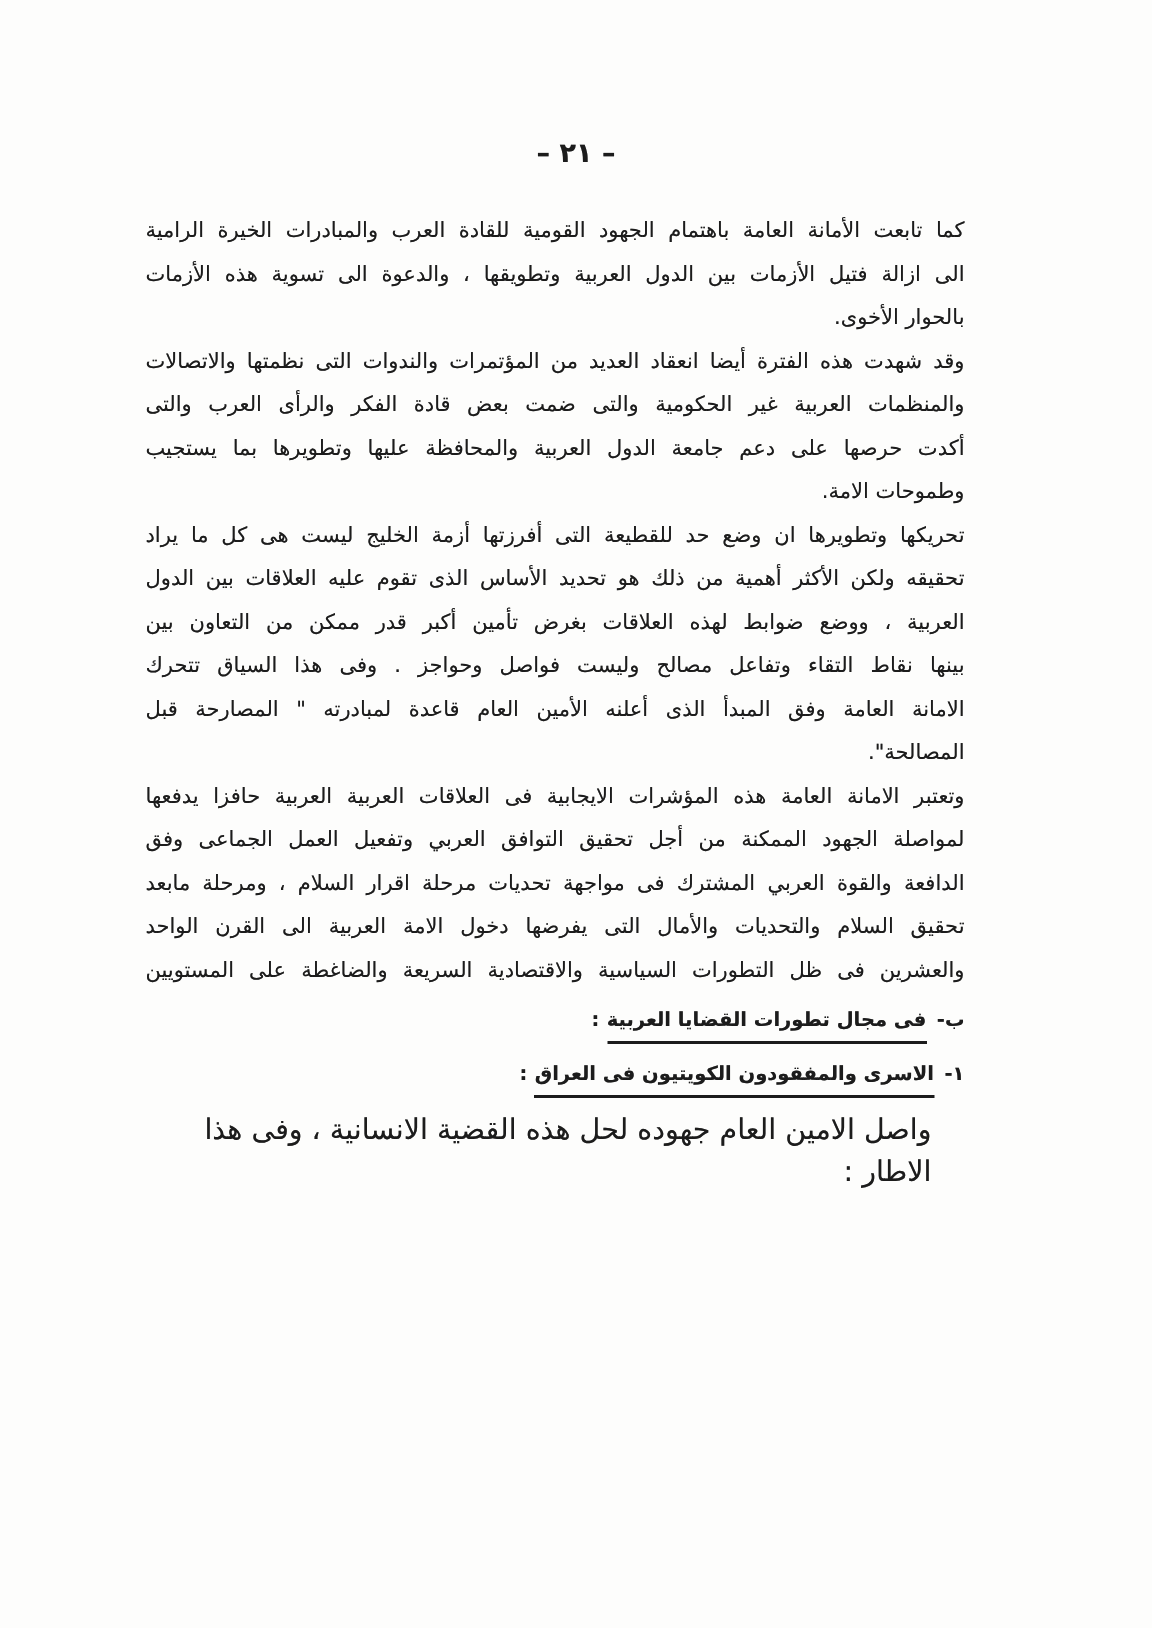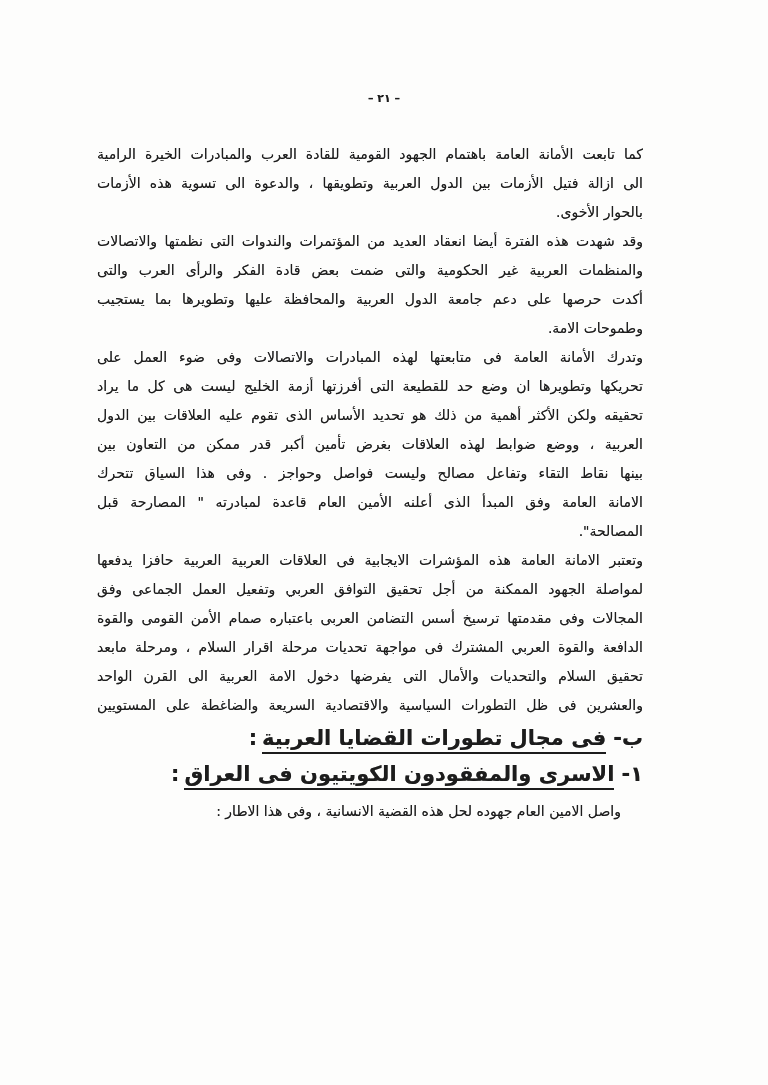--- a/index.html
+++ b/index.html
@@ -3,32 +3,32 @@
 <meta charset="utf-8">
 <style>
   html,body{margin:0;padding:0;background:#ffffff;}
   .page{
     width:768px;height:1085px;background:#fdfdfc;overflow:hidden;
     font-family:"DejaVu Sans",sans-serif;color:#1c1c1c;direction:rtl;
     text-shadow:0 0 .4px rgba(20,20,20,.55);
   }
   .page-number{
     padding-top:92px;height:22px;text-align:center;
-    font-size:11px;font-weight:bold;letter-spacing:2px;
+    font-size:18px;font-weight:bold;letter-spacing:2px;
   }
   .content{width:546px;margin:26px 125px 0 97px;}
   .para{margin:0;}
   .para .line{font-size:14px;line-height:29px;text-align:justify;text-align-last:justify;}
   .para .line.end{text-align:left;text-align-last:right;}
-  .heading{font-size:21px;font-weight:bold;line-height:23px;margin-top:7px;}
+  .heading{font-size:13px;font-weight:bold;line-height:23px;margin-top:7px;}
   .heading.sub{margin-top:9px;}
   .underlined{display:inline-block;padding-bottom:2px;border-bottom:2px solid #1c1c1c;}
   .prefix{margin-inline-end:7px;}
   .colon{margin-inline-start:5px;}
-  .intro{font-size:14px;line-height:28px;margin-top:7px;padding-inline-start:22px;}
+  .intro{font-size:19px;line-height:28px;margin-top:7px;padding-inline-start:22px;}
 </style>
 </head>
 <body>
 
 <div class="page">
   <div class="page-number">– ٢١ –</div>
 
   <div class="content">
     <div id="paragraphs">
         <div class="para">
@@ -36,32 +36,30 @@
           <div class="line">الى ازالة فتيل الأزمات بين الدول العربية وتطويقها ، والدعوة الى تسوية هذه الأزمات</div>
           <div class="line end">بالحوار الأخوى.</div>
         </div>
         <div class="para">
           <div class="line">وقد شهدت هذه الفترة أيضا انعقاد العديد من المؤتمرات والندوات التى نظمتها والاتصالات</div>
           <div class="line">والمنظمات العربية غير الحكومية والتى ضمت بعض قادة الفكر والرأى العرب والتى</div>
           <div class="line">أكدت حرصها على دعم جامعة الدول العربية والمحافظة عليها وتطويرها بما يستجيب</div>
           <div class="line end">وطموحات الامة.</div>
         </div>
         <div class="para">
-          <div class="line">وتدرك الأمانة العامة فى متابعتها لهذه المبادرات والاتصالات وفى ضوء العمل على</div>
           <div class="line">تحريكها وتطويرها ان وضع حد للقطيعة التى أفرزتها أزمة الخليج ليست هى كل ما يراد</div>
           <div class="line">تحقيقه ولكن الأكثر أهمية من ذلك هو تحديد الأساس الذى تقوم عليه العلاقات بين الدول</div>
           <div class="line">العربية ، ووضع ضوابط لهذه العلاقات بغرض تأمين أكبر قدر ممكن من التعاون بين</div>
           <div class="line">بينها نقاط التقاء وتفاعل مصالح وليست فواصل وحواجز . وفى هذا السياق تتحرك</div>
           <div class="line">الامانة العامة وفق المبدأ الذى أعلنه الأمين العام قاعدة لمبادرته " المصارحة قبل</div>
           <div class="line end">المصالحة".</div>
         </div>
         <div class="para">
           <div class="line">وتعتبر الامانة العامة هذه المؤشرات الايجابية فى العلاقات العربية العربية حافزا يدفعها</div>
           <div class="line">لمواصلة الجهود الممكنة من أجل تحقيق التوافق العربي وتفعيل العمل الجماعى وفق</div>
-          <div class="line">المجالات وفى مقدمتها ترسيخ أسس التضامن العربى باعتباره صمام الأمن القومى والقوة</div>
           <div class="line">الدافعة والقوة العربي المشترك فى مواجهة تحديات مرحلة اقرار السلام ، ومرحلة مابعد</div>
           <div class="line">تحقيق السلام والتحديات والأمال التى يفرضها دخول الامة العربية الى القرن الواحد</div>
           <div class="line">والعشرين فى ظل التطورات السياسية والاقتصادية السريعة والضاغطة على المستويين</div>
         </div>
       </div>
 
     <div class="heading">
       <span class="prefix">ب-</span><span class="underlined">فى مجال تطورات القضايا العربية</span><span class="colon">:</span>
     </div>
 

